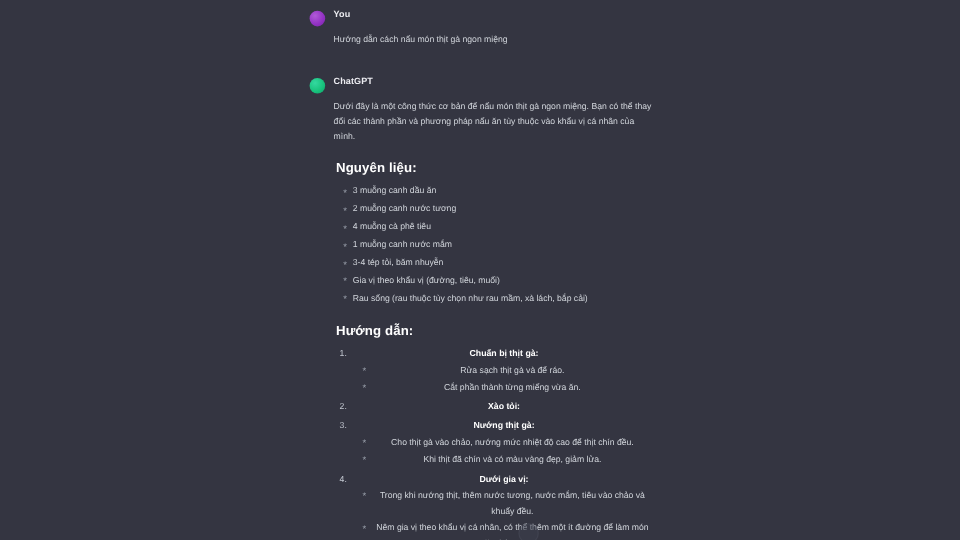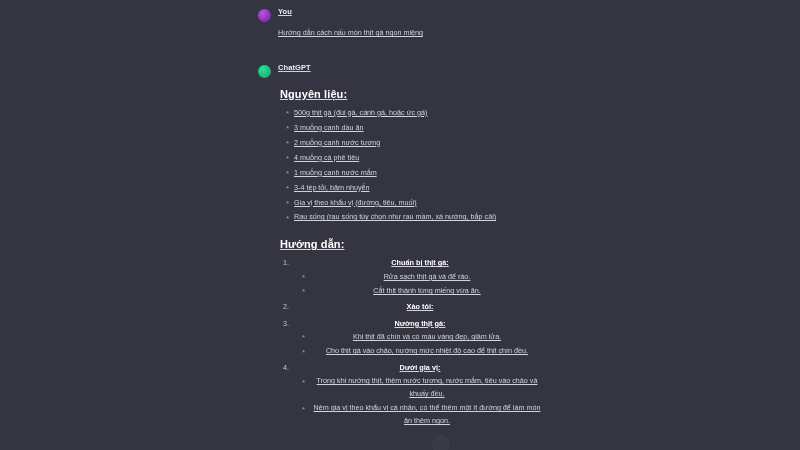--- a/index.html
+++ b/index.html
@@ -28,21 +28,20 @@
     width: 285px;
     margin-left: 258px;
     padding-top: 6px;
   }
 
   
   .message {
     display: flex;
     align-items: flex-start;
     gap: 7px;
-    text-decoration: underline;
   }
   .message.user-message { margin-bottom: 22px; }
 
   .avatar {
     width: 13px;
     height: 13px;
     border-radius: 50%;
     flex: 0 0 13px;
     margin-top: 3px;
     position: relative;
@@ -173,52 +172,52 @@
         <div class="paragraph">Hướng dẫn cách nấu món thịt gà ngon miệng</div>
       </div>
     </div>
 
     <div class="message assistant-message">
       <div class="avatar assistant-avatar"></div>
       <div class="message-body">
 
         <div class="author">ChatGPT</div>
 
+        <div class="paragraph">Dưới đây là một công thức cơ bản để nấu món thịt gà ngon miệng. Bạn có thể thay đổi các thành phần và phương pháp nấu ăn tùy thuộc vào khẩu vị cá nhân của mình.</div>
 
         <div class="section-heading">Nguyên liệu:</div>
 
         <ul class="ingredient-list">
-            <li class="ingredient-item">500g thịt gà (đùi gà, cánh gà, hoặc ức gà)</li>
             <li class="ingredient-item">3 muỗng canh dầu ăn</li>
             <li class="ingredient-item">2 muỗng canh nước tương</li>
             <li class="ingredient-item">4 muỗng cà phê tiêu</li>
             <li class="ingredient-item">1 muỗng canh nước mắm</li>
             <li class="ingredient-item">3-4 tép tỏi, băm nhuyễn</li>
             <li class="ingredient-item">Gia vị theo khẩu vị (đường, tiêu, muối)</li>
-            <li class="ingredient-item">Rau sống (rau sống tùy chọn như rau mầm, xà nướng, bắp cải)</li>
+            <li class="ingredient-item">Rau sống (rau thuộc tùy chọn như rau mầm, xà lách, bắp cải)</li>
           </ul>
 
         <div class="section-heading">Hướng dẫn:</div>
 
         <ol class="step-list">
             <li class="step-item">
               <div class="step-title">Chuẩn bị thịt gà:</div>
               <ul class="substep-list">
                 <li class="substep-item">Rửa sạch thịt gà và để ráo.</li>
-                <li class="substep-item">Cắt thịt thành từng miếng vừa ăn.</li>
+                <li class="substep-item">Cắt phần thành từng miếng vừa ăn.</li>
               </ul>
             </li>
             <li class="step-item">
               <div class="step-title">Xào tỏi:</div>
             </li>
             <li class="step-item">
               <div class="step-title">Nướng thịt gà:</div>
               <ul class="substep-list">
+                <li class="substep-item">Cho thịt gà vào chảo, nướng mức nhiệt độ cao để thịt chín đều.</li>
                 <li class="substep-item">Khi thịt đã chín và có màu vàng đẹp, giảm lửa.</li>
-                <li class="substep-item">Cho thịt gà vào chảo, nướng mức nhiệt độ cao để thịt chín đều.</li>
               </ul>
             </li>
             <li class="step-item">
               <div class="step-title">Dưới gia vị:</div>
               <ul class="substep-list">
                 <li class="substep-item">Trong khi nướng thịt, thêm nước tương, nước mắm, tiêu vào chảo và khuấy đều.</li>
                 <li class="substep-item">Nêm gia vị theo khẩu vị cá nhân, có thể thêm một ít đường để làm món ăn thêm ngon.</li>
               </ul>
             </li>
           </ol>

